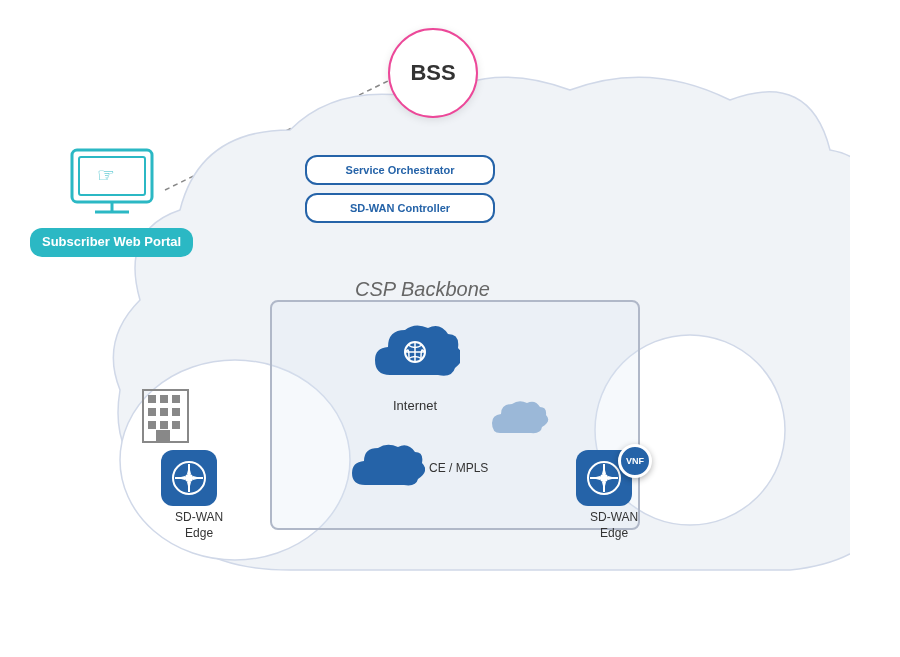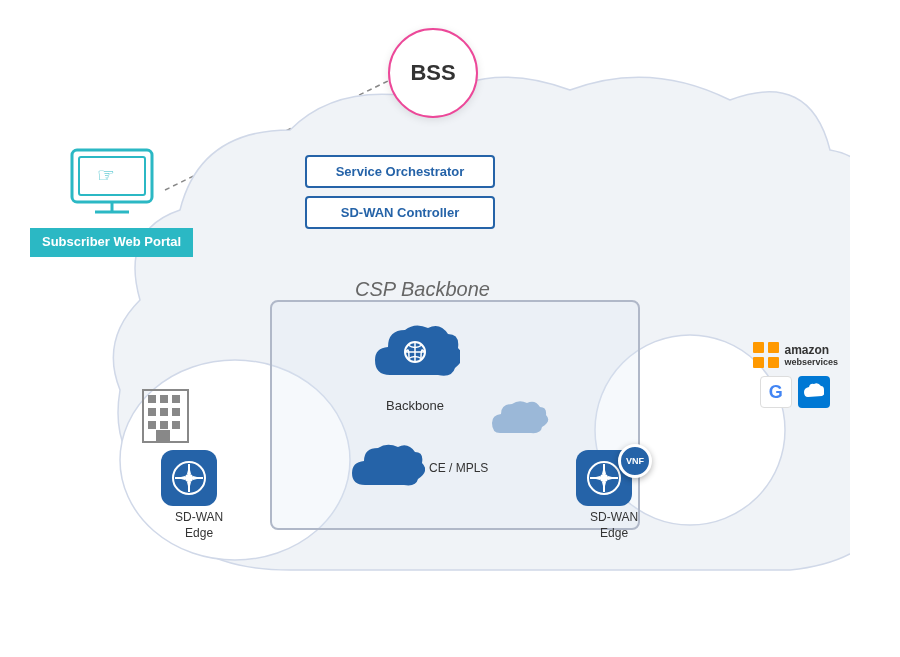--- a/index.html
+++ b/index.html
@@ -28,21 +28,21 @@
       align-items: center;
       gap: 8px;
     }
 
     .portal-label {
       background: #2bb8c4;
       color: white;
       font-size: 13px;
       font-weight: 600;
       padding: 6px 12px;
-      border-radius: 0;
+      border-radius: 12px;
       text-align: center;
       line-height: 1.3;
       white-space: nowrap;
     }
 
     
     .bss-circle {
       position: absolute;
       left: 388px;
       top: 28px;
@@ -66,23 +66,23 @@
       left: 305px;
       top: 155px;
       display: flex;
       flex-direction: column;
       gap: 8px;
     }
 
     .control-box {
       background: white;
       border: 2px solid #2563a8;
-      border-radius: 4px;
+      border-radius: 12px;
       padding: 7px 18px;
-      font-size: 13px;
+      font-size: 11px;
       font-weight: 600;
       color: #2563a8;
       text-align: center;
       min-width: 190px;
     }
 
     
     .csp-label {
       position: absolute;
       left: 355px;
@@ -375,21 +375,21 @@
     <svg width="90" height="70" viewBox="0 0 90 70">
       <path d="M 20,55 Q 5,55 5,40 Q 5,28 18,27 Q 18,10 35,10 Q 45,2 58,8 Q 70,2 78,14 Q 90,14 88,28 Q 98,38 85,48 Q 82,58 68,55 Z" fill="#2563a8"></path>
       <circle cx="45" cy="32" r="10" fill="none" stroke="white" stroke-width="2"></circle>
       <line x1="45" y1="22" x2="45" y2="42" stroke="white" stroke-width="1.5"></line>
       <line x1="35" y1="32" x2="55" y2="32" stroke="white" stroke-width="1.5"></line>
       <path d="M 38,25 Q 45,30 52,25" fill="none" stroke="white" stroke-width="1.5"></path>
       <path d="M 38,39 Q 45,34 52,39" fill="none" stroke="white" stroke-width="1.5"></path>
       <path d="M 36,32 Q 39,26 39,38" fill="none" stroke="white" stroke-width="1.5"></path>
       <path d="M 54,32 Q 51,26 51,38" fill="none" stroke="white" stroke-width="1.5"></path>
     </svg>
-    <div class="internet-label">Backbone</div>
+    <div class="internet-label">Internet</div>
   </div>
 
   <div class="cempls-area">
     <svg width="75" height="55" viewBox="0 0 75 55">
       <path d="M 15,45 Q 2,45 2,33 Q 2,22 14,21 Q 14,8 28,8 Q 37,2 48,7 Q 58,2 65,12 Q 74,12 72,23 Q 80,31 68,39 Q 66,47 54,45 Z" fill="#2563a8"></path>
     </svg>
     <div class="cempls-label">CE / MPLS</div>
   </div>
 
   <svg style="position:absolute;left:490px;top:395px;width:65px;height:50px;">
@@ -414,42 +414,14 @@
       <div class="vnf-badge" style="position:absolute;right:-20px;bottom:28px;width:34px;height:34px;font-size:9px;">
         <span>VNF</span>
       </div>
     </div>
     <div class="sdwan-label">
       <span style="white-space:pre-line">SD-WAN
 Edge</span>
     </div>
   </div>
 
-  <div class="aws-area">
-    <div style="display:flex;flex-direction:column;align-items:center;gap:6px;">
-
-      <div style="font-size:11px;color:#333;font-weight:600;text-align:center;">
-        <div style="display:flex;align-items:center;gap:3px;">
-          <svg width="30" height="30" viewBox="0 0 30 30">
-            <rect x="2" y="2" width="11" height="11" fill="#ff9900" rx="1"></rect>
-            <rect x="17" y="2" width="11" height="11" fill="#ff9900" rx="1"></rect>
-            <rect x="2" y="17" width="11" height="11" fill="#ff9900" rx="1"></rect>
-            <rect x="17" y="17" width="11" height="11" fill="#ff9900" rx="1"></rect>
-          </svg>
-          <div style="text-align:left;">
-            <div style="font-size:12px;font-weight:700;color:#333;">amazon</div>
-            <div style="font-size:9px;color:#333;">webservices</div>
-          </div>
-        </div>
-      </div>
-
-      <div class="aws-icons-row">
-        <div class="google-icon">G</div>
-        <div class="azure-icon">
-          <svg width="20" height="20" viewBox="0 0 20 20">
-            <path d="M 4,15 Q 0,15 0,10 Q 0,6 5,5 Q 6,1 10,2 Q 14,0 17,4 Q 20,4 20,8 Q 22,12 18,14 Z" fill="white"></path>
-          </svg>
-        </div>
-      </div>
-    </div>
-  </div>
 
 </div>
 
 </body></html>

